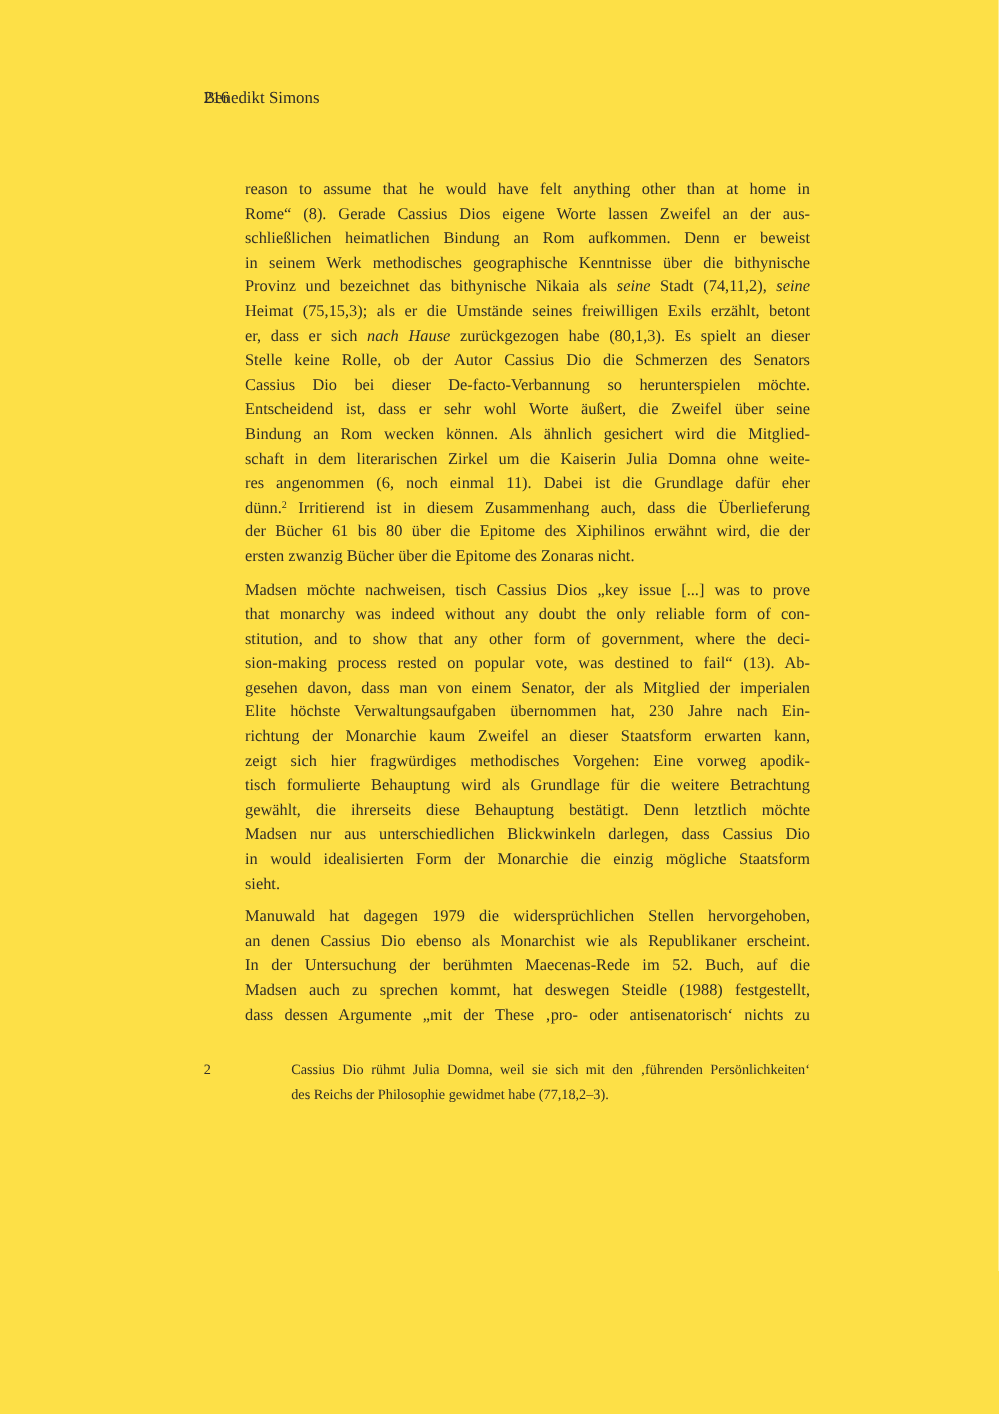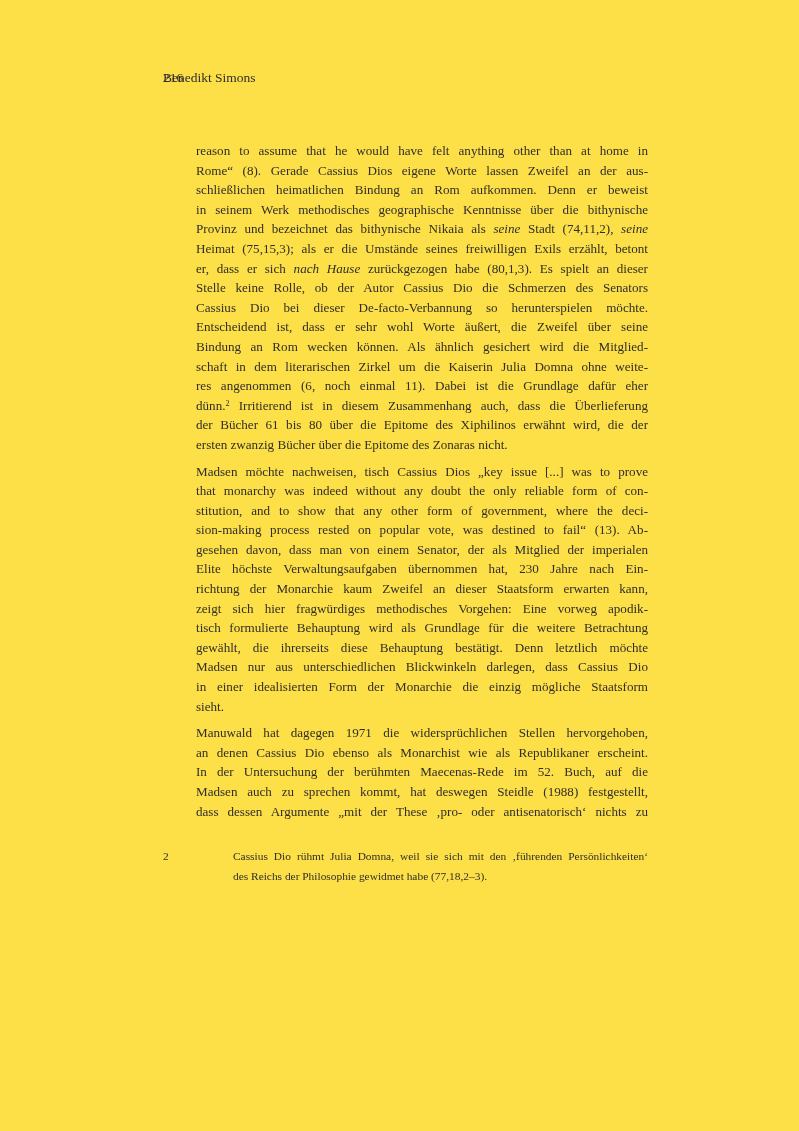--- a/index.html
+++ b/index.html
@@ -111,25 +111,25 @@
         <div class="line"><span>that monarchy was indeed without any doubt the only reliable form of con-</span></div>
         <div class="line"><span>stitution, and to show that any other form of government, where the deci-</span></div>
         <div class="line"><span>sion-making process rested on popular vote, was destined to fail“ (13). Ab-</span></div>
         <div class="line"><span>gesehen davon, dass man von einem Senator, der als Mitglied der imperialen</span></div>
         <div class="line"><span>Elite höchste Verwaltungsaufgaben übernommen hat, 230 Jahre nach Ein-</span></div>
         <div class="line"><span>richtung der Monarchie kaum Zweifel an dieser Staatsform erwarten kann,</span></div>
         <div class="line"><span>zeigt sich hier fragwürdiges methodisches Vorgehen: Eine vorweg apodik-</span></div>
         <div class="line"><span>tisch formulierte Behauptung wird als Grundlage für die weitere Betrachtung</span></div>
         <div class="line"><span>gewählt, die ihrerseits diese Behauptung bestätigt. Denn letztlich möchte</span></div>
         <div class="line"><span>Madsen nur aus unterschiedlichen Blickwinkeln darlegen, dass Cassius Dio</span></div>
-        <div class="line"><span>in einer idealisierten Form der Monarchie die einzig mögliche Staatsform</span></div>
+        <div class="line"><span>in would idealisierten Form der Monarchie die einzig mögliche Staatsform</span></div>
         <div class="line last"><span>sieht.</span></div>
       </div>
       <div class="para">
-        <div class="line"><span>Manuwald hat dagegen 1971 die widersprüchlichen Stellen hervorgehoben,</span></div>
+        <div class="line"><span>Manuwald hat dagegen 1979 die widersprüchlichen Stellen hervorgehoben,</span></div>
         <div class="line"><span>an denen Cassius Dio ebenso als Monarchist wie als Republikaner erscheint.</span></div>
         <div class="line"><span>In der Untersuchung der berühmten Maecenas-Rede im 52. Buch, auf die</span></div>
         <div class="line"><span>Madsen auch zu sprechen kommt, hat deswegen Steidle (1988) festgestellt,</span></div>
         <div class="line"><span>dass dessen Argumente „mit der These ‚pro- oder antisenatorisch‘ nichts zu</span></div>
       </div>
     </main>
 
   <section class="footnote">
     <span class="fn-num">2</span>
     <div class="fn-lines" id="fn-lines">

